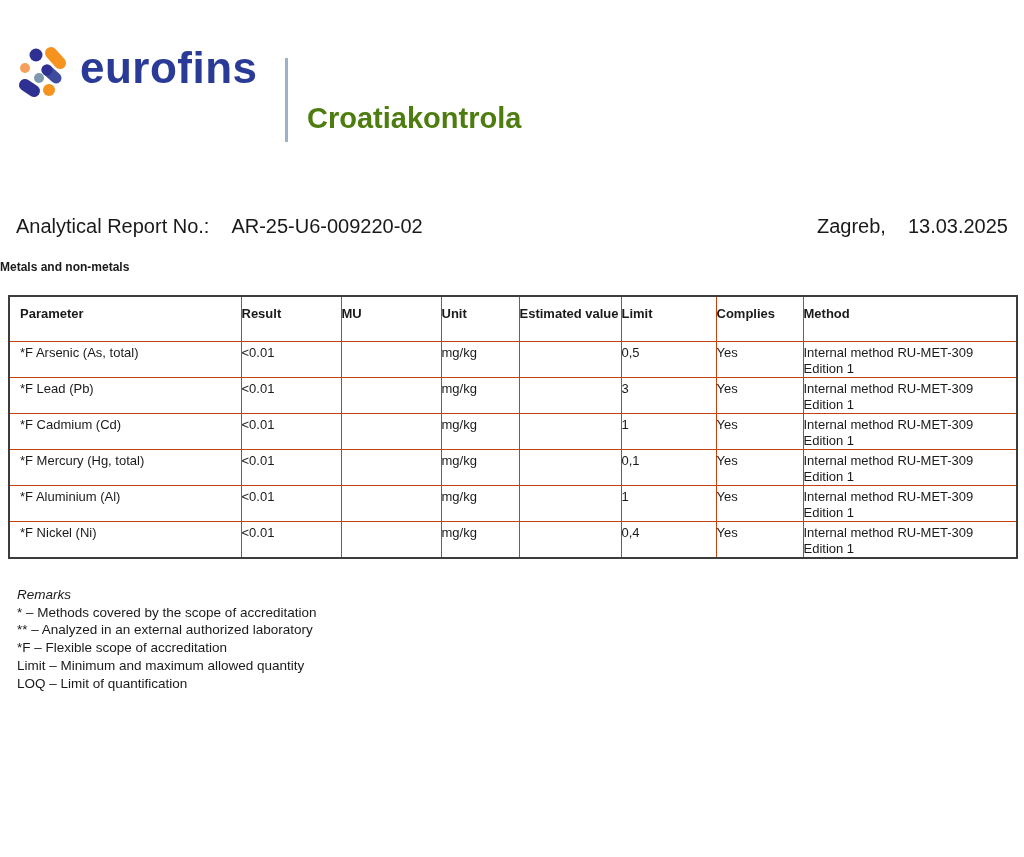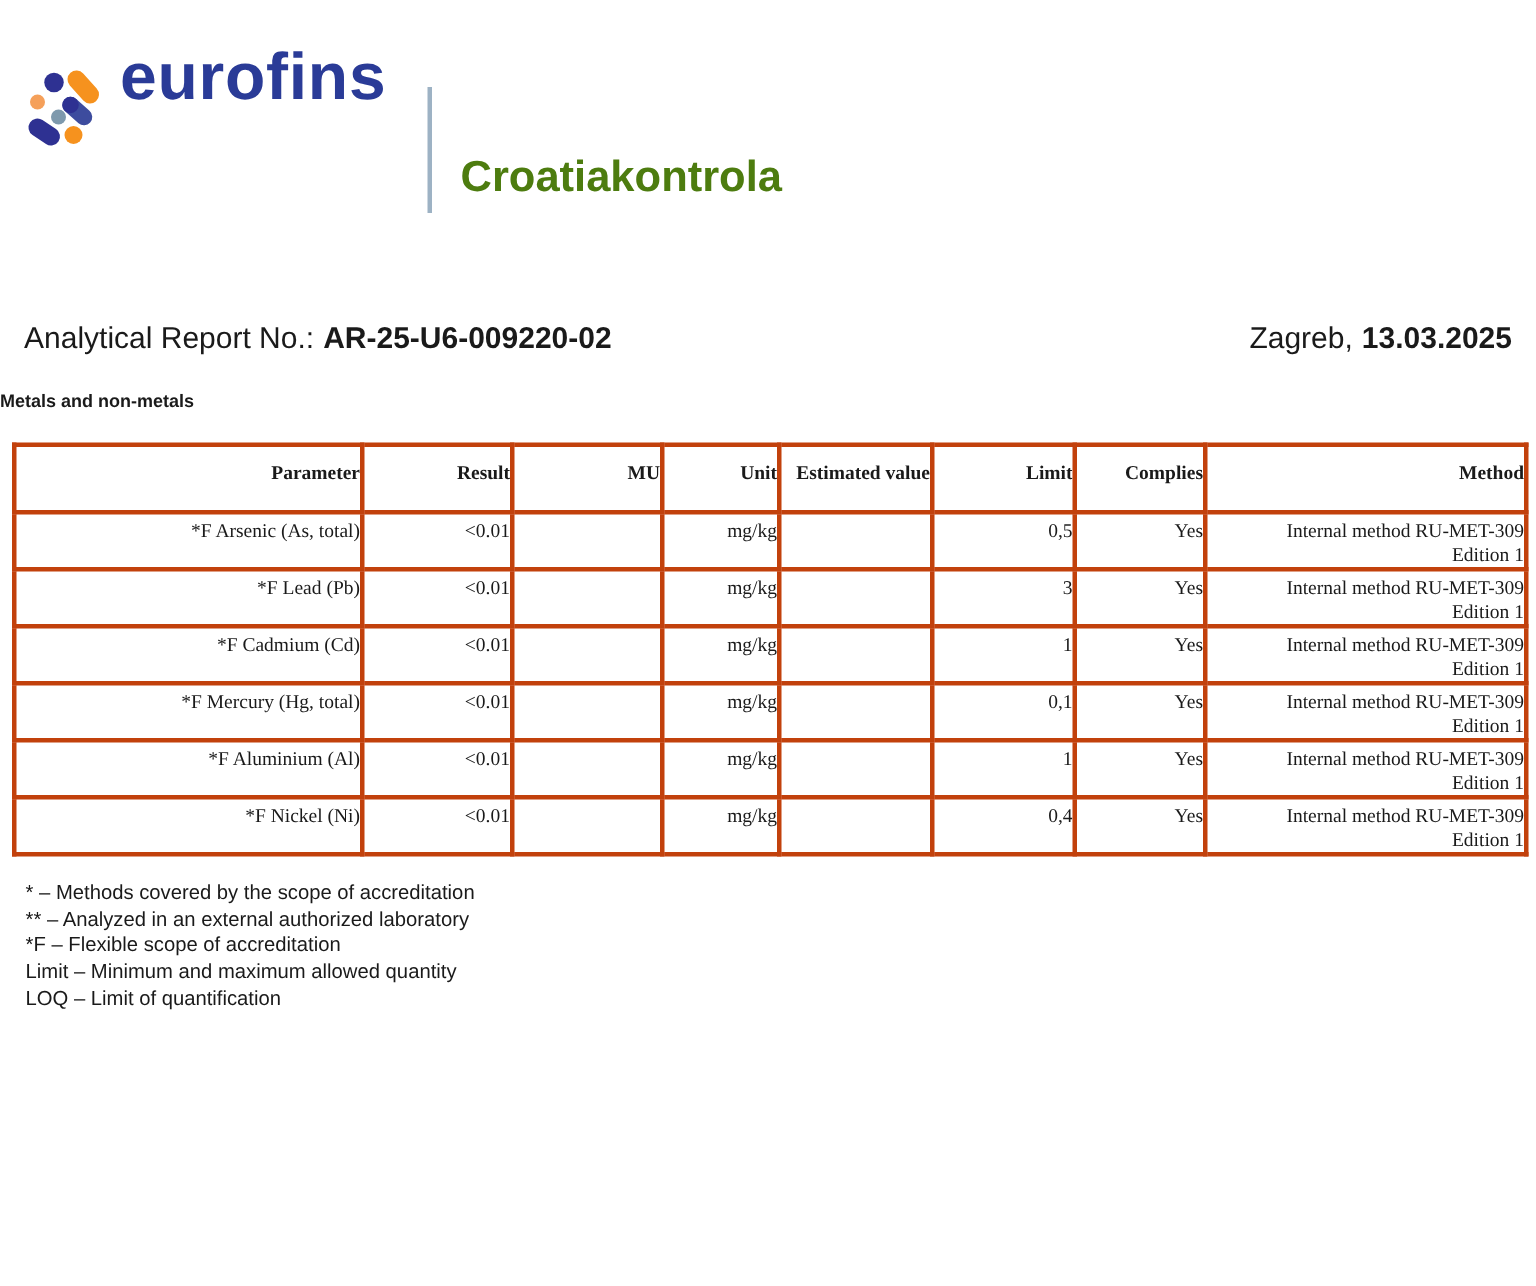--- a/index.html
+++ b/index.html
@@ -8,61 +8,60 @@
     width: 1024px; height: 857px;
     position: relative;
     font-family: "Liberation Sans", sans-serif;
     color: #1a1a1a;
     overflow: hidden;
   }
 
   
   .logo-mark { position: absolute; left: 10px; top: 36px; width: 70px; height: 70px; }
   .brand-wordmark {
-    position: absolute; left: 80px; top: 28px;
+    position: absolute; left: 80px; top: 44px;
     font-size: 44px; font-weight: bold; letter-spacing: 0.5px;
     color: #2A3B97; line-height: 48px;
   }
   .logo-divider {
     position: absolute; left: 285px; top: 58px;
     width: 3px; height: 84px; background: #9DB2C4;
   }
   .division-wordmark {
     position: absolute; left: 307px; top: 102px;
     font-size: 29px; font-weight: bold; color: #4d7c0f; line-height: 32px;
   }
 
   
   .report-line {
     position: absolute; left: 16px; right: 16px; top: 213px;
     display: flex; justify-content: space-between; align-items: baseline;
     font-size: 20px; line-height: 26px;
   }
-  .report-line b { margin-left: 6px; font-weight: bold; }
+  .report-line b { margin-left: 22px; font-weight: normal; }
 
   .section-title {
     position: absolute; left: 0; top: 255px;
     font-size: 12px; font-weight: bold; line-height: 24px;
   }
 
   
   .results-table {
     position: absolute; left: 8px; top: 295px;
     width: 1008px;
     border-collapse: collapse; table-layout: fixed;
     font-size: 13px;
     border: 2px solid #3c3c3c;
   }
   .results-table th, .results-table td {
-    border: 3px solid #c2410c;
+    border: 1px solid #c2410c;
     vertical-align: top;
-    text-align: right;
+    text-align: left;
     line-height: 16px;
     overflow: hidden;
-    font-family: Liberation Serif, serif;
   }
   .results-table thead th {
     height: 45px; padding-top: 9px;
     font-weight: bold;
   }
   .results-table tbody td {
     height: 35px; padding-top: 3px;
   }
   .col-param-head, .cell-param { text-align: left; padding-left: 10px; }
   .cell-method { white-space: pre-line; }
@@ -196,20 +195,21 @@
     <td></td>
     <td>0,4</td>
     <td>Yes</td>
     <td class="cell-method">Internal method RU-MET-309
 Edition 1</td>
   </tr>
 </tbody>
 </table>
 
 <section class="remarks">
+  <div class="remarks-title">Remarks</div>
   <div id="remarks-lines">
       <div>* – Methods covered by the scope of accreditation</div>
       <div>** – Analyzed in an external authorized laboratory</div>
       <div>*F – Flexible scope of accreditation</div>
       <div>Limit – Minimum and maximum allowed quantity</div>
       <div>LOQ – Limit of quantification</div>
     </div>
 </section>
 
 </body></html>

